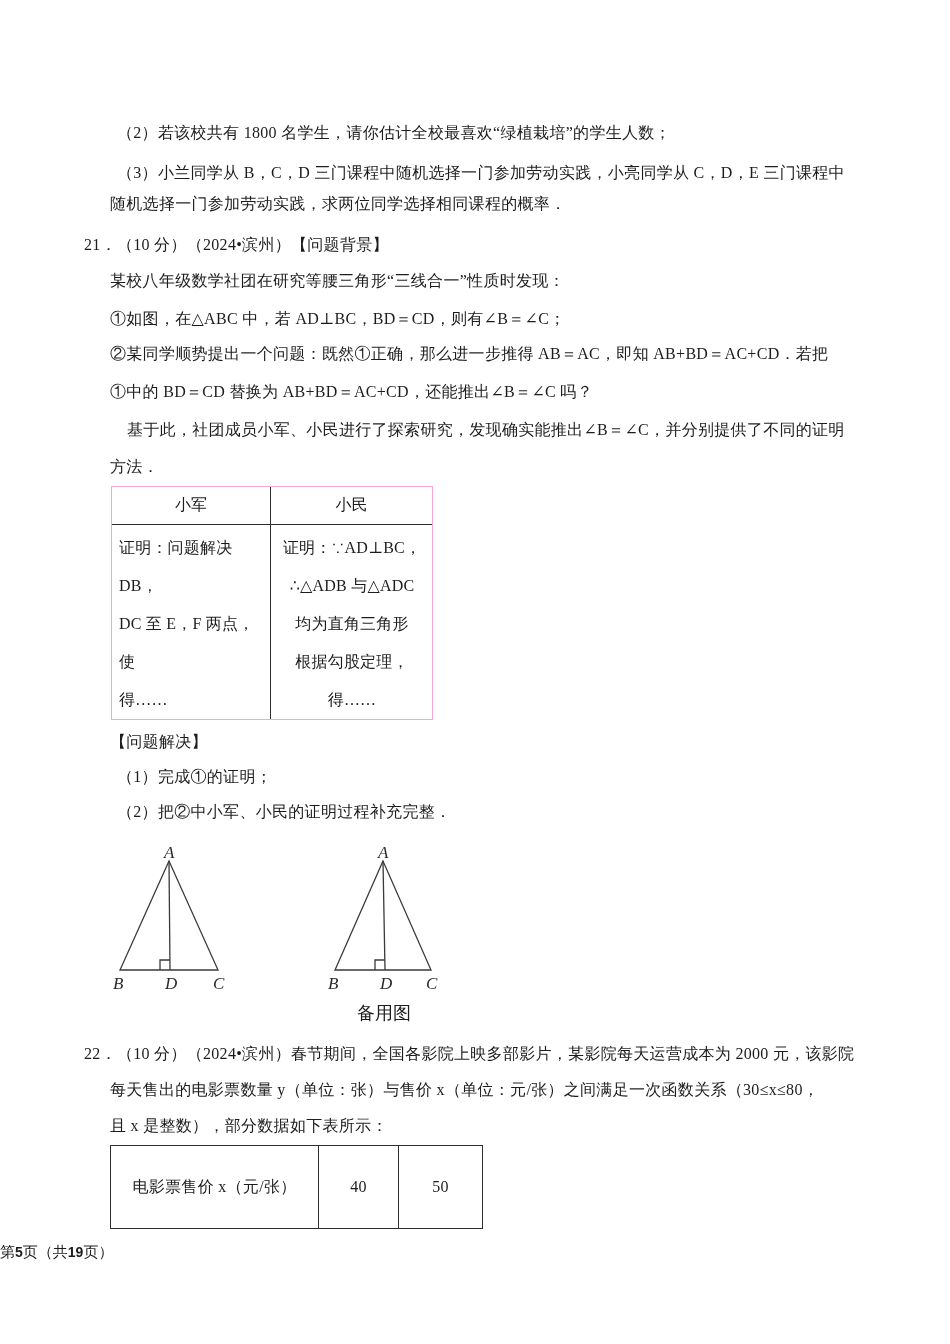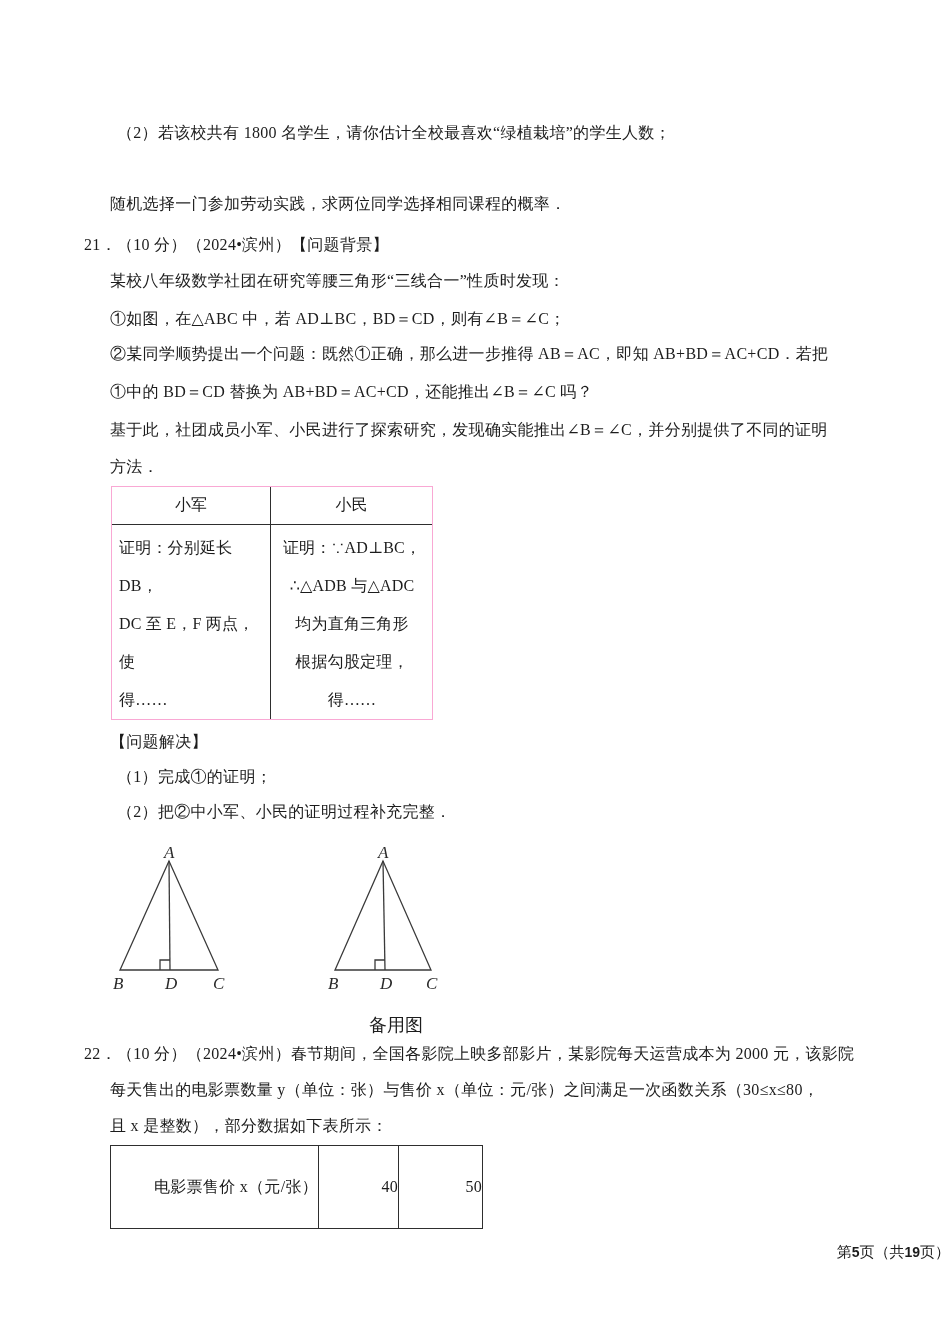--- a/index.html
+++ b/index.html
@@ -48,47 +48,47 @@
     letter-spacing: 0.2px;
   }
   
   .fig { position: absolute; }
   .fig svg { display: block; }
   .fig-caption {
     position: absolute;
     left: 310px; top: 997px; width: 140px;
     text-align: center;
     font-size: 18px;
-    margin: 16px;
+    margin: 4px;
   }
   
   .sales-table {
     position: absolute;
     left: 110px; top: 1145px;
     width: 372px; height: 84px;
     border-collapse: collapse;
     table-layout: fixed;
     font-size: 16px;
   }
   .sales-table td {
     border: 1px solid #2e2e2e;
-    text-align: right;
+    text-align: center;
     vertical-align: middle;
     height: 42px;
     padding: 0;
     letter-spacing: 0.3px;
   }
   .sales-table col.c-label { width: 208px; }
   .sales-table col.c-v1    { width: 80px; }
   .sales-table col.c-v2    { width: 84px; }
   
   .footer {
     position: absolute;
     left: 0; right: 0; top: 1243px;
-    text-align: right;
+    text-align: left;
     font-size: 15px;
     color: #1c1c1c;
   }
   .footer .num {
     font-family: "Liberation Sans", "DejaVu Sans", sans-serif;
     font-weight: bold;
     font-size: 14px;
   }
   .tri-line { stroke: #3a3a3a; stroke-width: 1.3; fill: none; }
   .tri-label {
@@ -97,37 +97,38 @@
     font-size: 17px;
     fill: #2a2a2a;
   }
 </style>
 </head>
 <body>
 
 <div class="page">
 
   <p class="ln" style="left:117px; top:122px">（2）若该校共有 1800 名学生，请你估计全校最喜欢“绿植栽培”的学生人数；</p>
+  <p class="ln" style="left:117px; top:162px">（3）小兰同学从 B，C，D 三门课程中随机选择一门参加劳动实践，小亮同学从 C，D，E 三门课程中</p>
   <p class="ln" style="left:110px; top:193px">随机选择一门参加劳动实践，求两位同学选择相同课程的概率．</p>
 
   <p class="ln" style="left:84px;  top:234px">21．（10 分）（2024•滨州）【问题背景】</p>
   <p class="ln" style="left:110px; top:270px">某校八年级数学社团在研究等腰三角形“三线合一”性质时发现：</p>
   <p class="ln" style="left:110px; top:308px">①如图，在△ABC 中，若 AD⊥BC，BD＝CD，则有∠B＝∠C；</p>
   <p class="ln" style="left:110px; top:381px">①中的 BD＝CD 替换为 AB+BD＝AC+CD，还能推出∠B＝∠C 吗？</p>
   <p class="ln" style="left:110px; top:343px">②某同学顺势提出一个问题：既然①正确，那么进一步推得 AB＝AC，即知 AB+BD＝AC+CD．若把</p>
-  <p class="ln" style="left:110px; top:419px">基于此，社团成员小军、小民进行了探索研究，发现确实能推出∠B＝∠C，并分别提供了不同的证明</p>
+  <p class="ln" style="left:127px; top:419px">基于此，社团成员小军、小民进行了探索研究，发现确实能推出∠B＝∠C，并分别提供了不同的证明</p>
   <p class="ln" style="left:110px; top:456px">方法．</p>
 
   <div class="proof-table">
     <div class="proof-header">
       <div class="proof-col-l">小军</div>
       <div class="proof-col-r">小民</div>
     </div>
     <div class="proof-body">
-      <div class="proof-col-l proof-cell">证明：分别延长 DB，
+      <div class="proof-col-l proof-cell">证明：问题解决 DB，
 DC 至 E，F 两点，使
 得……</div>
       <div class="proof-col-r proof-cell">证明：∵AD⊥BC，
 ∴△ADB 与△ADC
 均为直角三角形
 根据勾股定理，
 得……</div>
     </div>
   </div>
 

